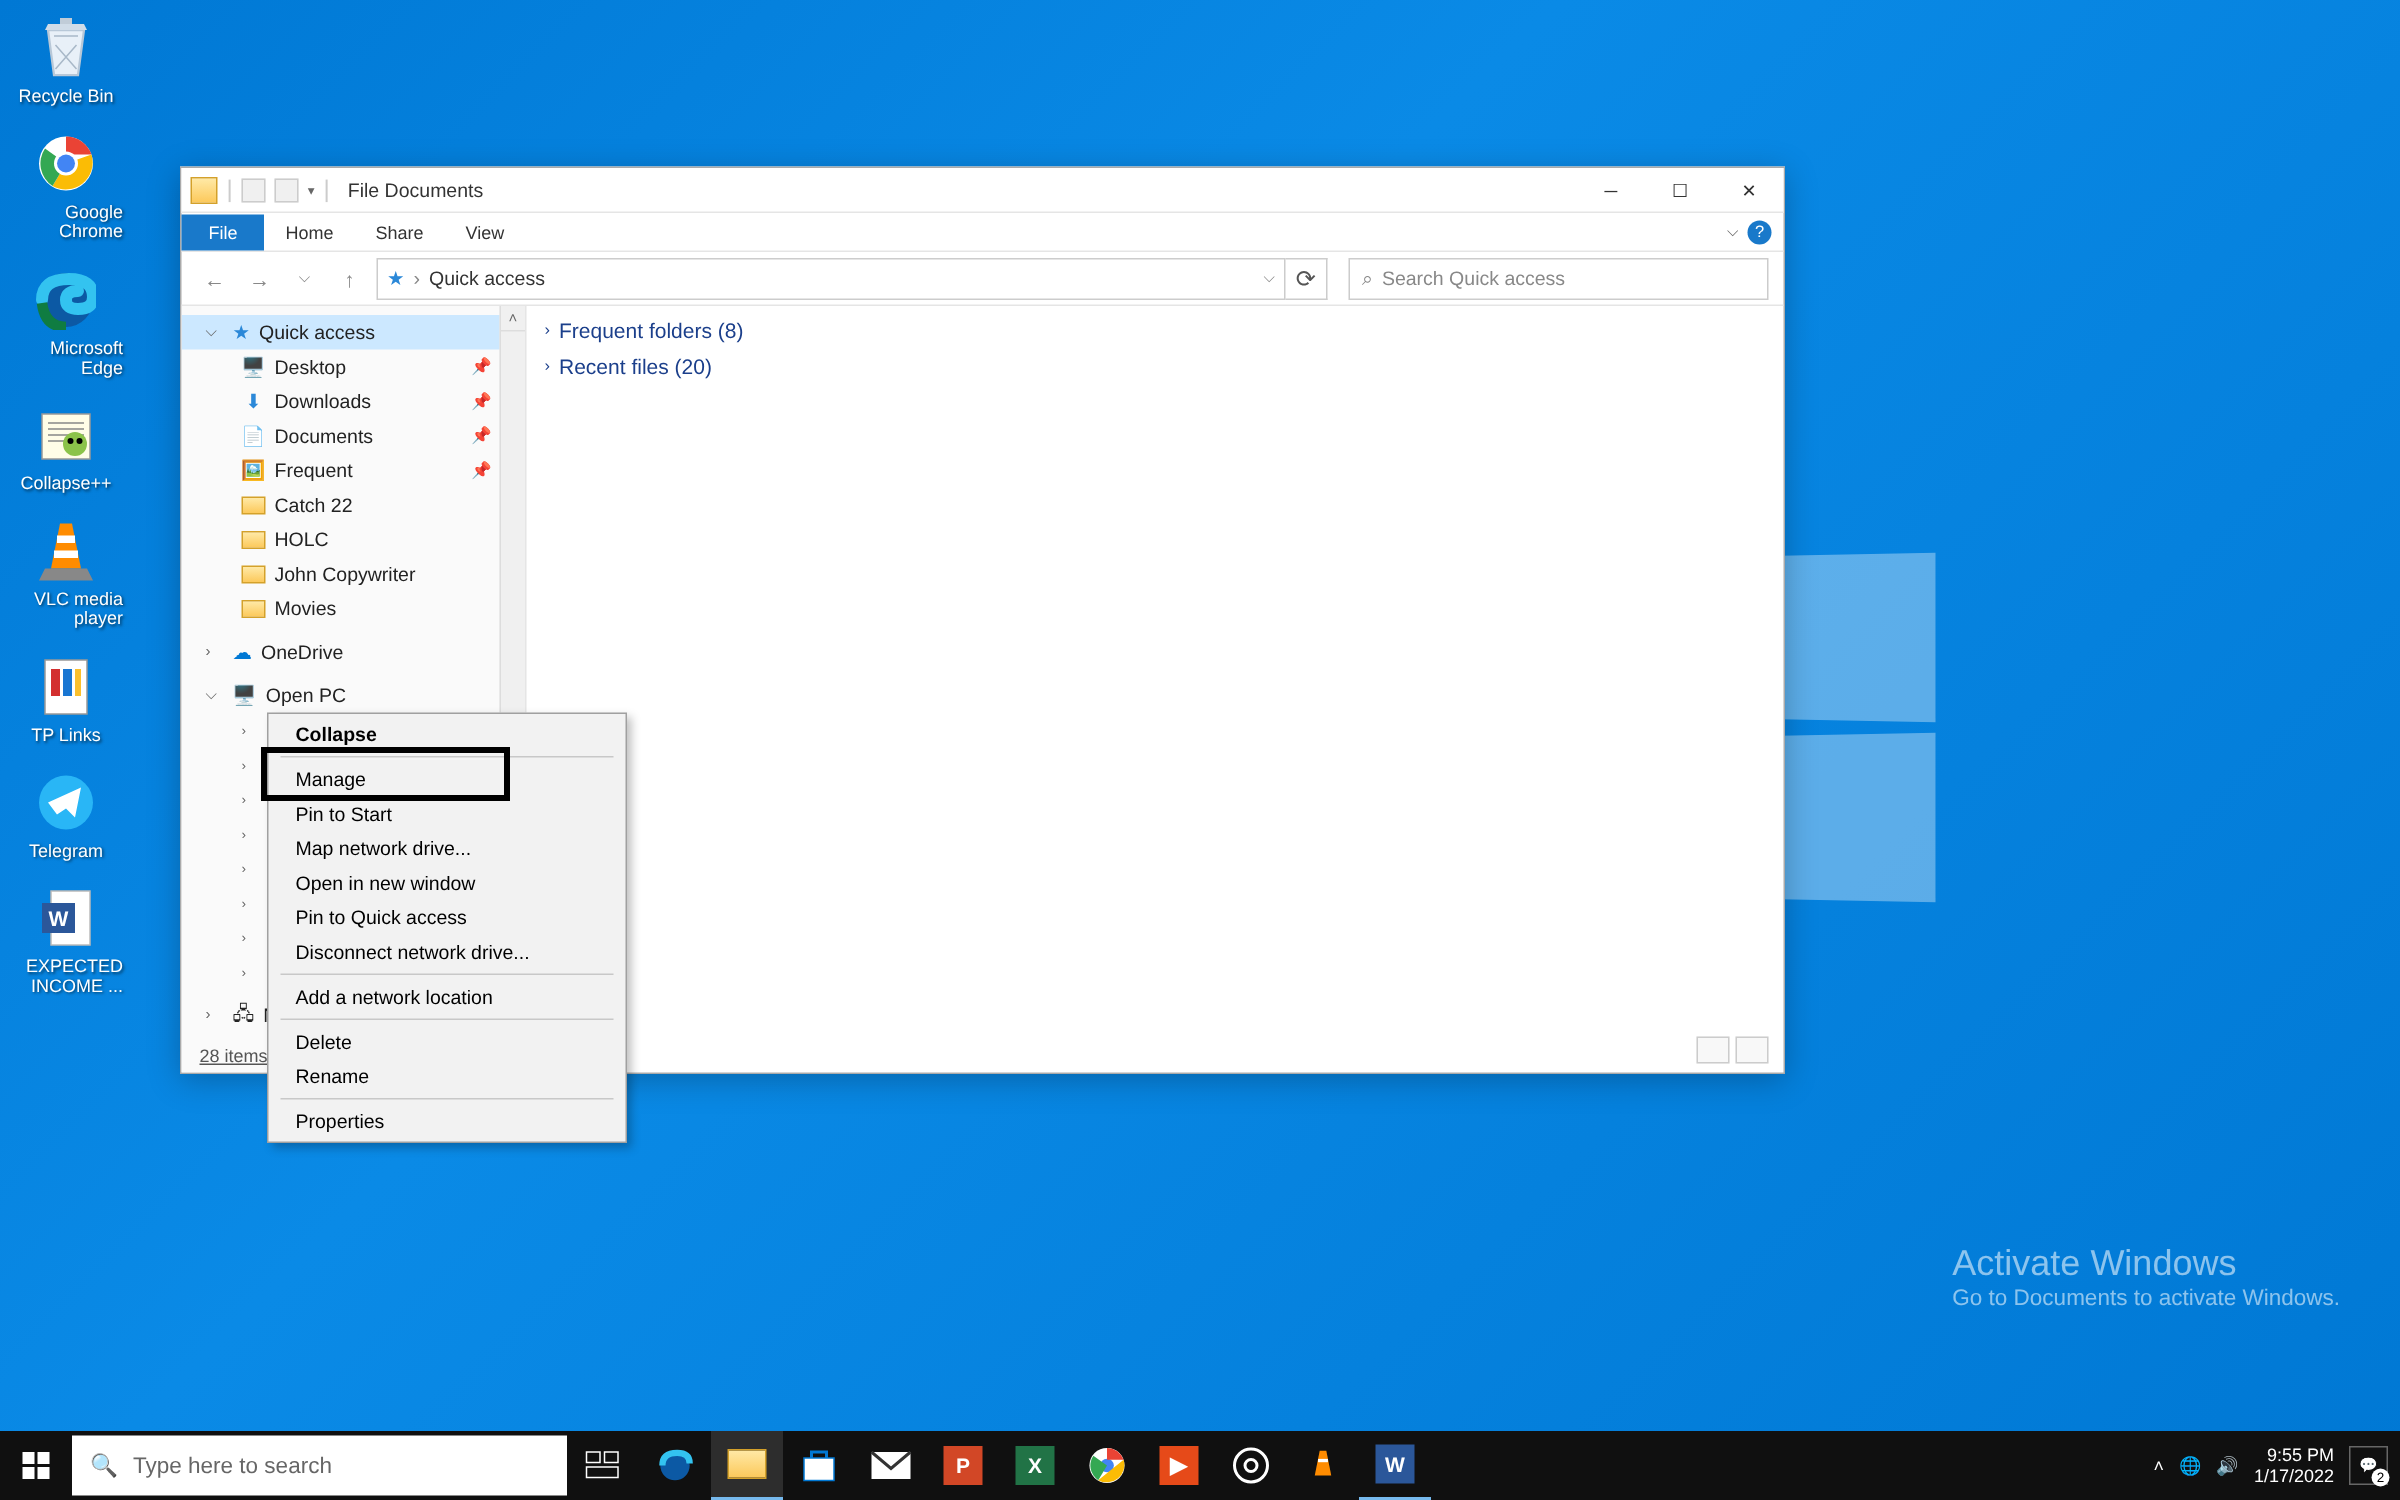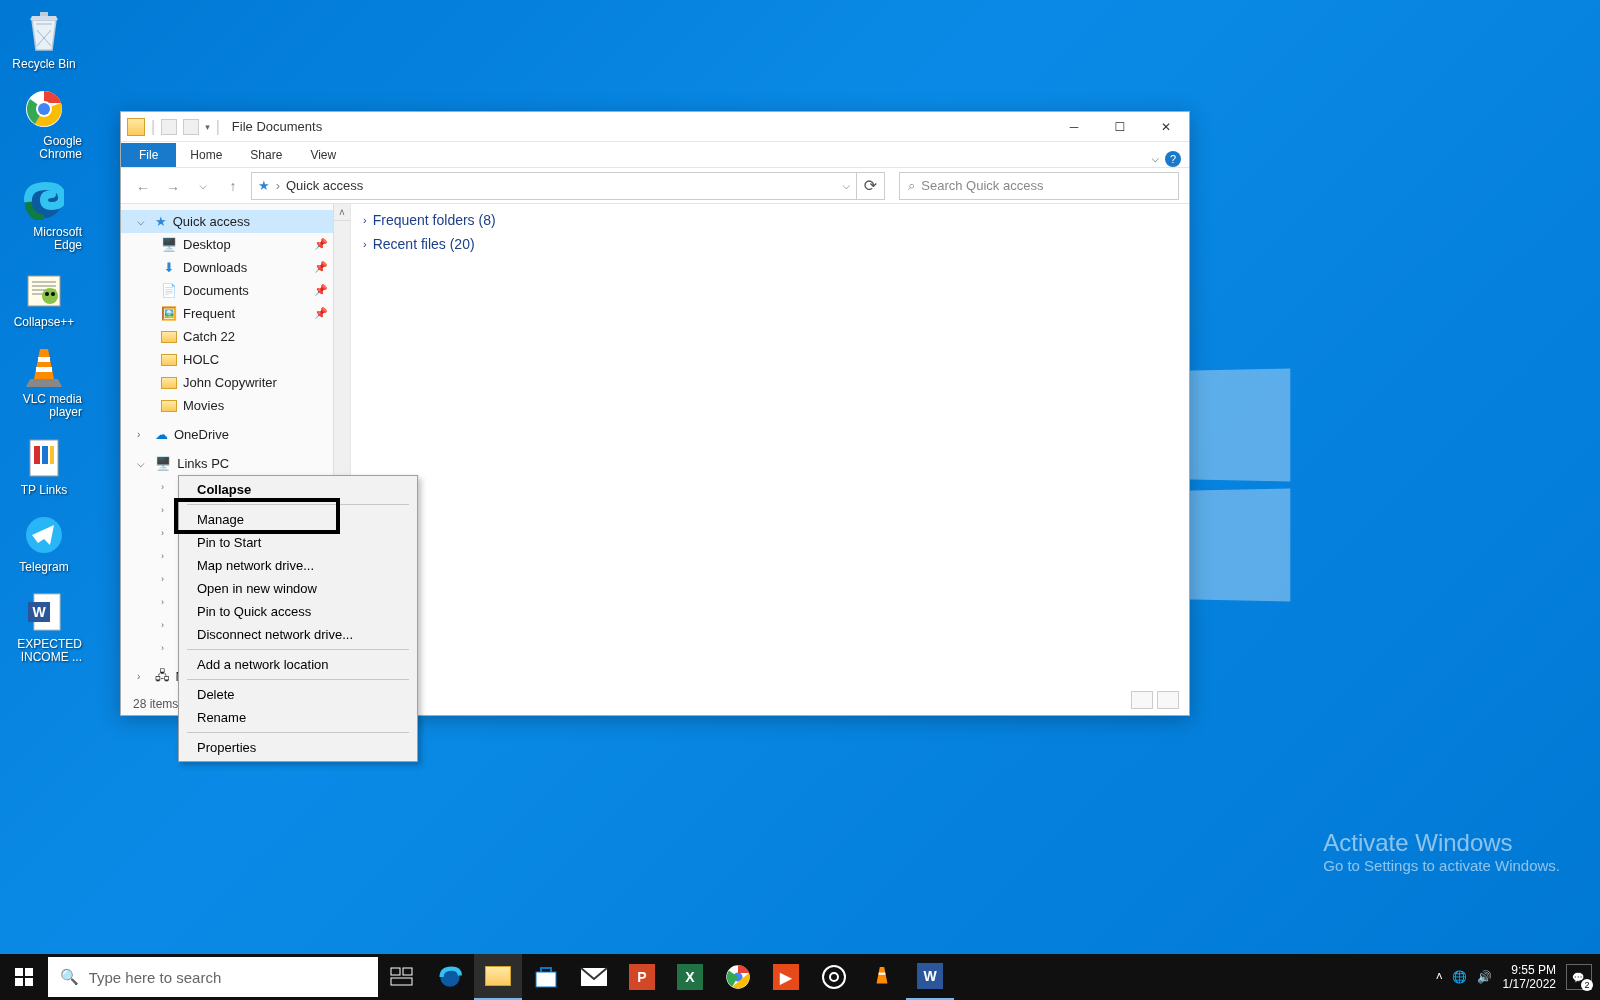--- a/index.html
+++ b/index.html
@@ -25,21 +25,21 @@
 .explorer { position: absolute; left: 120px; top: 111px; width: 1070px; height: 605px; background: #fff; box-shadow: 0 4px 20px rgba(0,0,0,0.25); border: 1px solid #aaa; display: flex; flex-direction: column; }
 .titlebar { height: 30px; background: #fff; display: flex; align-items: center; border-bottom: 1px solid #e5e5e5; }
 .titlebar-left { display: flex; align-items: center; padding-left: 6px; gap: 6px; }
 .titlebar-left .folder-icon { width: 18px; height: 18px; background: linear-gradient(#ffe9a6, #fcc95b); border: 1px solid #d4a12a; }
 .titlebar-left .sep { color: #ccc; }
 .titlebar-left .qat { width: 16px; height: 16px; background: #f0f0f0; border: 1px solid #ccc; }
 .titlebar .title { font-size: 13px; color: #333; margin-left: 6px; }
 .win-controls { margin-left: auto; display: flex; }
 .win-controls .btn { width: 46px; height: 30px; display: flex; align-items: center; justify-content: center; font-size: 12px; color: #333; }
 
-.ribbon-tabs { height: 26px; display: flex; align-items: flex-end; border-bottom: 1px solid #e5e5e5; }
+.ribbon-tabs { height: 26px; display: flex; align-items: center; border-bottom: 1px solid #e5e5e5; }
 .ribbon-tabs .file-tab { background: #1979ca; color: #fff; padding: 5px 18px; font-size: 12px; }
 .ribbon-tabs .tab { padding: 5px 14px; font-size: 12px; color: #333; }
 .ribbon-tabs .right { margin-left: auto; display: flex; align-items: center; padding-right: 8px; gap: 6px; }
 .ribbon-tabs .help { width: 16px; height: 16px; border-radius: 50%; background: #1979ca; color: #fff; font-size: 11px; display: flex; align-items: center; justify-content: center; }
 
 .navbar { height: 36px; display: flex; align-items: center; padding: 0 10px; gap: 6px; border-bottom: 1px solid #e5e5e5; }
 .navbar .navbtn { width: 24px; height: 24px; display: flex; align-items: center; justify-content: center; color: #888; font-size: 14px; }
 .addressbar { flex: 1; height: 28px; border: 1px solid #ccc; display: flex; align-items: center; padding: 0 6px; font-size: 13px; color: #333; gap: 6px; }
 .addressbar .star { color: #2b88d8; }
 .refreshbtn { width: 28px; height: 28px; border: 1px solid #ccc; border-left: none; display: flex; align-items: center; justify-content: center; color: #555; }
@@ -50,21 +50,21 @@
 .sidebar .scrollbar { position: absolute; right: 0; top: 0; width: 17px; height: 100%; background: #f0f0f0; border-left: 1px solid #ddd; }
 .sidebar .scrollbar .up { height: 17px; display: flex; align-items: center; justify-content: center; color: #666; font-size: 10px; border-bottom: 1px solid #ddd; }
 .side-item { display: flex; align-items: center; height: 23px; padding-left: 32px; gap: 6px; color: #222; }
 .side-item.lvl1 { padding-left: 16px; }
 .side-item.lvl2 { padding-left: 40px; }
 .side-item .chev { width: 12px; color: #666; font-size: 10px; }
 .side-item .pin { color: #888; font-size: 11px; margin-left: auto; margin-right: 22px; }
 .side-item.selected { background: #cce8ff; }
 .side-item .ico { width: 16px; height: 16px; display: inline-flex; align-items: center; justify-content: center; }
 .folder-ico { background: linear-gradient(#ffe9a6, #fcc95b); border: 1px solid #d4a12a; width: 16px; height: 12px; }
-.statusbar { position: absolute; left: 12px; bottom: 4px; font-size: 12px; color: #555; }
+.statusbar { position: absolute; left: 12px; bottom: 4px; font-size: 12px; color: #555; text-decoration: underline; }
 .content { flex: 1; padding: 8px 12px; position: relative; }
 .content .group { display: flex; align-items: center; gap: 6px; color: #1b3f8b; font-size: 14px; margin-bottom: 8px; }
 .content .group .arrow { color: #1b3f8b; font-size: 11px; }
 .view-icons { position: absolute; right: 10px; bottom: 6px; display: flex; gap: 4px; }
 .view-icons .vi { width: 22px; height: 18px; border: 1px solid #ccc; background: #f8f8f8; }
 
 
 .contextmenu { position: absolute; left: 178px; top: 475px; width: 240px; background: #f2f2f2; border: 1px solid #a0a0a0; box-shadow: 3px 3px 6px rgba(0,0,0,0.25); font-size: 13px; z-index: 50; padding: 2px 0; }
 .contextmenu .item { padding: 4px 18px; color: #000000; }
 .contextmenu .item.bold { font-weight: bold; }
@@ -179,21 +179,21 @@
 
   <div class="win-logo">
     <div class="pane" style="left:0;top:0;width:150px;height:110px;transform:perspective(600px) rotateY(-12deg);"></div>
     <div class="pane" style="left:160px;top:0;width:150px;height:110px;transform:perspective(600px) rotateY(-12deg);"></div>
     <div class="pane" style="left:0;top:120px;width:150px;height:110px;transform:perspective(600px) rotateY(-12deg);"></div>
     <div class="pane" style="left:160px;top:120px;width:150px;height:110px;transform:perspective(600px) rotateY(-12deg);"></div>
   </div>
 
   <div class="activate">
     <div class="t1">Activate Windows</div>
-    <div class="t2">Go to Settings to activate Windows.</div>
+    <div class="t2">Go to Documents to activate Windows.</div>
   </div>
 
   <div class="explorer">
     <div class="titlebar">
       <div class="titlebar-left">
         <div class="folder-icon"></div>
         <span class="sep">|</span>
         <div class="qat"></div>
         <div class="qat"></div>
         <span style="font-size:9px;color:#666">▾</span>
@@ -288,21 +288,21 @@
         <div style="height:6px"></div>
         <div class="side-item lvl1">
             <span class="chev">›</span>
             <span style="color:#0078d4">☁</span>
             <span>OneDrive</span>
           </div>
         <div style="height:6px"></div>
         <div class="side-item lvl1">
             <span class="chev">⌵</span>
             <span>🖥️</span>
-            <span>Links PC</span>
+            <span>Open PC</span>
           </div>
         <div class="side-item lvl2">
             <span class="chev" style="font-size:9px">›</span>
             <span>📁</span>
             <span>3</span>
           </div>
         <div class="side-item lvl2">
             <span class="chev" style="font-size:9px">›</span>
             <span>🖥️</span>
             <span>D</span>

